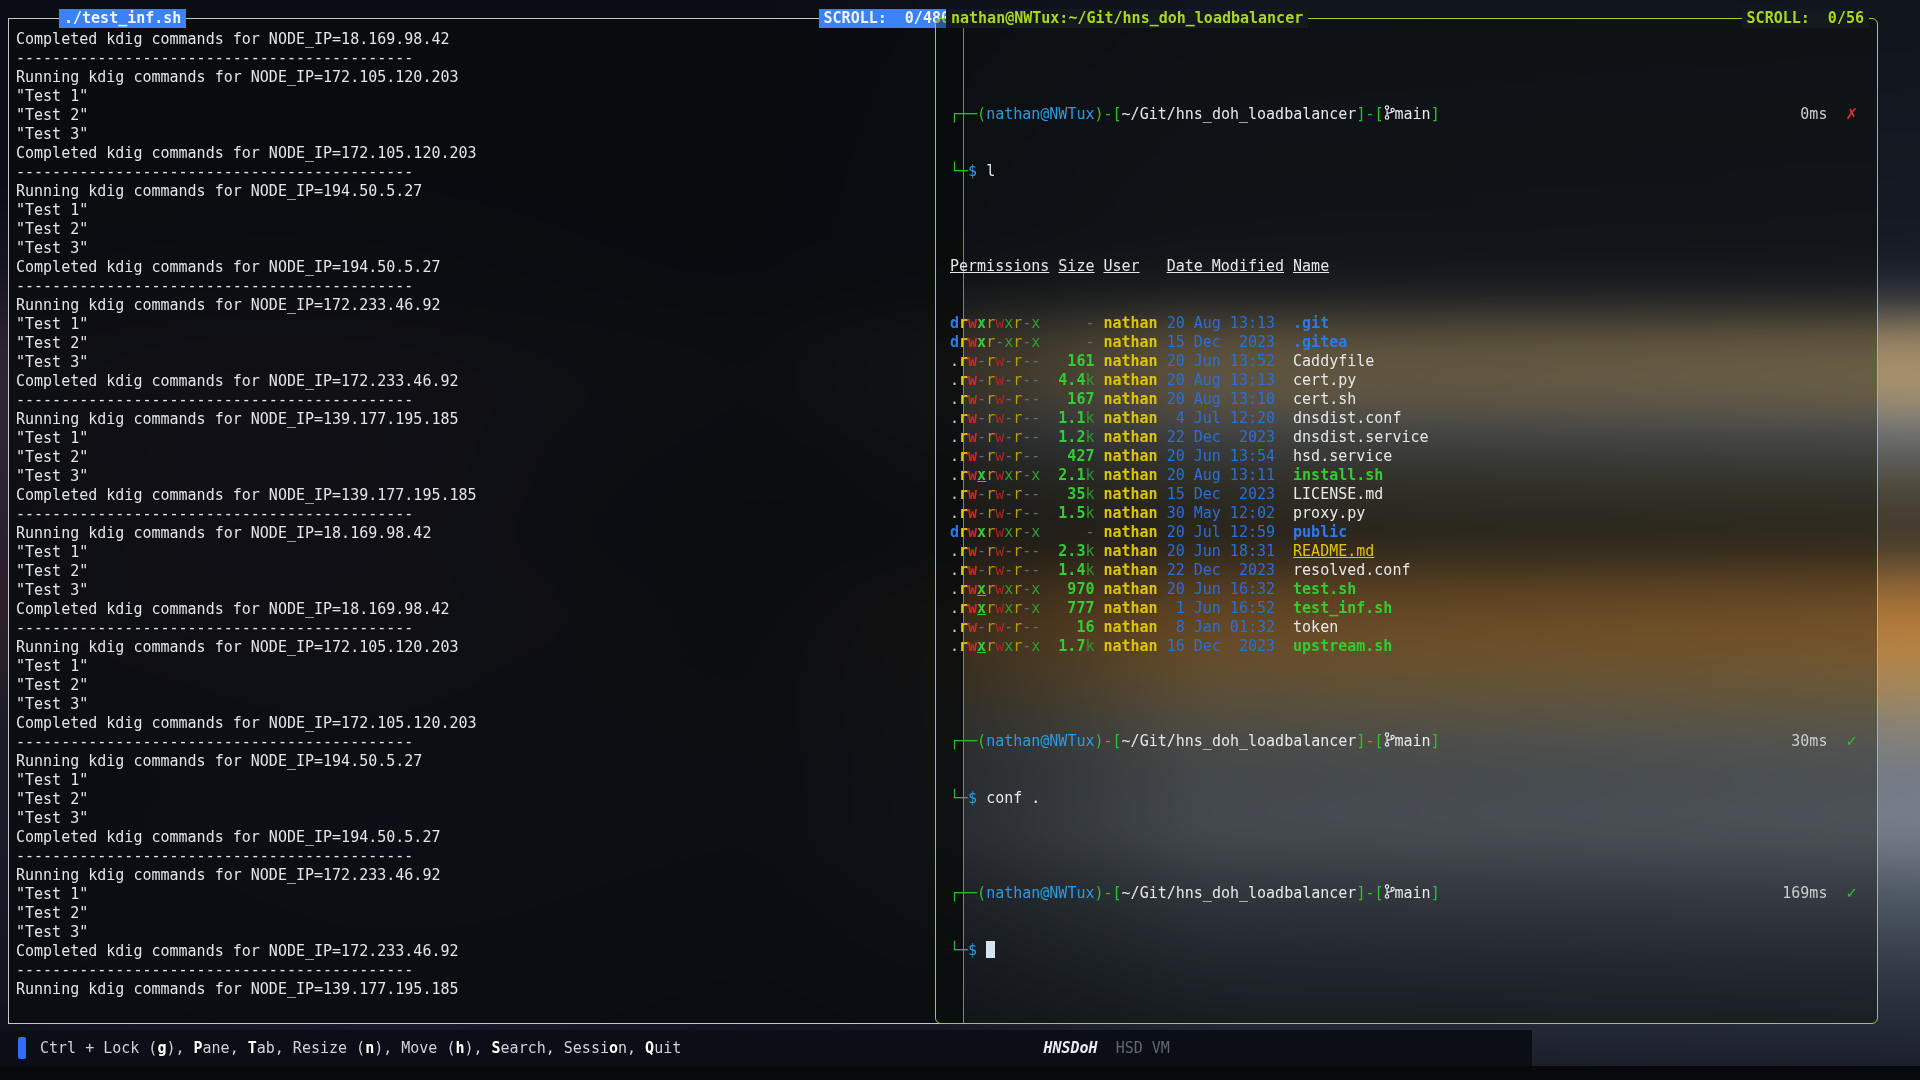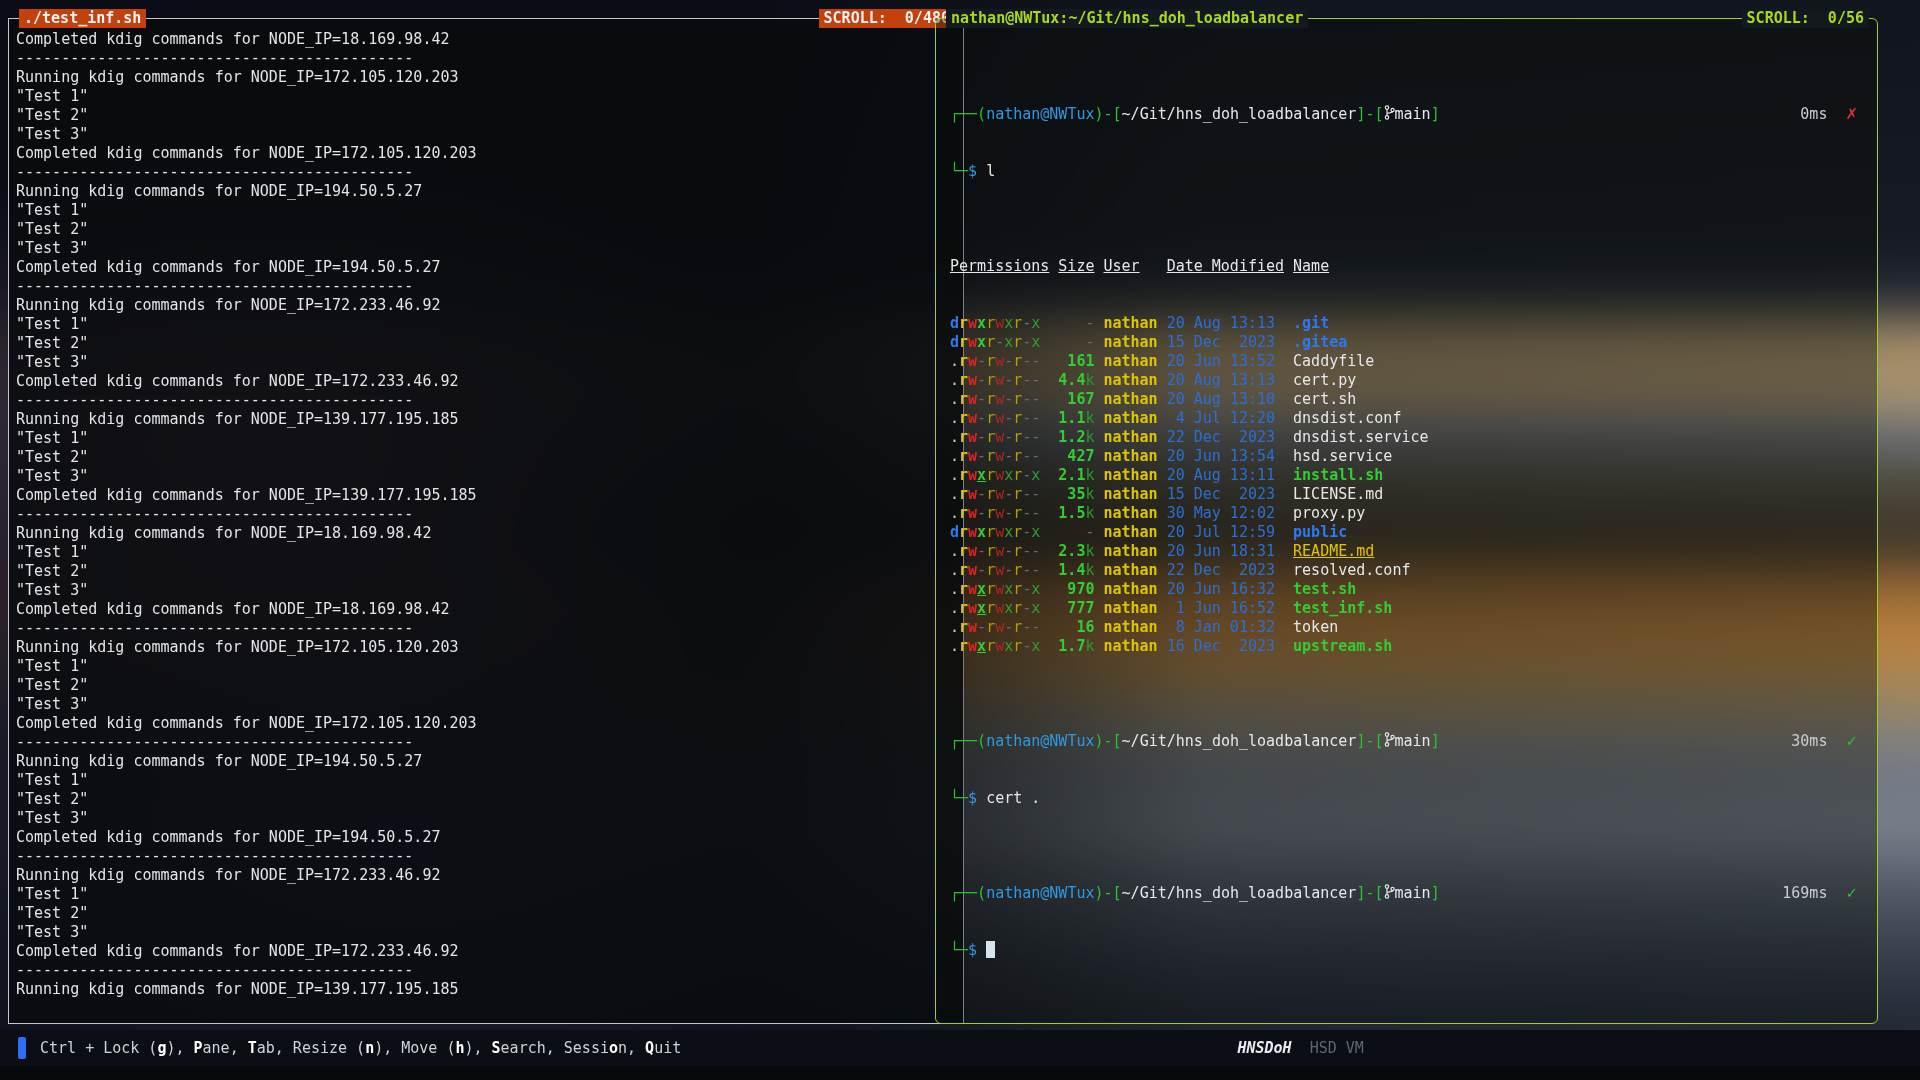--- a/index.html
+++ b/index.html
@@ -23,21 +23,21 @@
         #777f8c 70%, #828995 74%, #57606e 79%,
         #333b49 86%, #161b25 96%, #0c1017 100%);
     filter:blur(20px);
   }
   
   .term{font:15px/19px "DejaVu Sans Mono",monospace;white-space:pre;}
   .pane{position:absolute;border:1px solid;}
   .left-pane{left:8px;top:18px;width:954px;height:1004px;border-color:#c2c7cc;background:rgba(9,11,15,0.87);}
   .right-pane{left:935px;top:18px;width:941px;height:1004px;border-color:#9fcf1f;background:rgba(10,12,9,0.38);border-radius:6px;}
   .pane-chip{position:absolute;top:-10px;height:19px;line-height:19px;padding:0 5px;font-weight:bold;}
-  .left-pane .pane-chip{background:#c2410c;color:#f2f3f5;}
+  .left-pane .pane-chip{background:#3b82f6;color:#f2f3f5;margin-left:40px;}
   .right-pane .pane-chip{background:#14181f;color:#a9d91e;}
   .chip-title{left:10px;}
   .chip-scroll{right:8px;}
   .pane-body{position:absolute;inset:1px;overflow:hidden;}
   .left-body{padding:10px 15px 0 6px;color:#e3e5e7;}
   .right-body{padding:9px 18px 0 13px;}
   .tline{height:19px;}
   
   .row{display:flex;}
   .fill{flex:1;}
@@ -66,21 +66,21 @@
   .p-u{text-decoration:underline;}
   .sz-n{color:#33cc33;font-weight:bold;} .sz-u{color:#2a9a2a;} .sz-dash{color:#666c74;}
   .u-name{color:#ddc500;font-weight:bold;}
   .d-date{color:#2a6fd6;}
   .n-dir{color:#2d7af0;font-weight:bold;}
   .n-exec{color:#33cc33;font-weight:bold;}
   .n-readme{color:#e3c400;font-weight:normal;text-decoration:underline;}
   .n-plain{color:#e6e8ea;}
   
   .statusbar{
-    position:absolute;left:0;top:1030px;width:1920px;height:36px;
+    position:absolute;left:0;top:1030px;width:1532px;height:36px;
     background:#0b0e14;display:flex;align-items:center;
     font:15px/19px "DejaVu Sans Mono",monospace;white-space:pre;
   }
   .bottom-strip{position:absolute;left:0;top:1066px;width:1920px;height:14px;background:#07090d;}
   .sb-indicator{display:inline-block;width:8px;height:22px;background:#2e6ef5;border-radius:2px;margin:0 14px 0 18px;}
   .sb-hints{color:#ced3da;}
   .sb-hints b{color:#ffffff;}
   .sb-primary{color:#e8ecf2;font-weight:bold;font-style:italic;}
   .sb-secondary{color:#5f6773;margin-left:2ch;}
   .sb-note{color:#8f96a2;font-family:"DejaVu Sans",sans-serif;}
@@ -126,21 +126,21 @@
       <span class="pgreen">┌──(</span><span class="pblue">nathan@NWTux</span><span class="pgreen">)-[</span><span class="pwhite">~/Git/hns_doh_loadbalancer</span><span class="pgreen">]-[</span><span class="branch-icon"><svg width="11" height="15" viewBox="0 0 11 15">
             <circle cx="3" cy="2.6" r="1.7" fill="none" stroke="#e6e8ea" stroke-width="1.2"></circle>
             <circle cx="3" cy="12.4" r="1.7" fill="none" stroke="#e6e8ea" stroke-width="1.2"></circle>
             <circle cx="8.6" cy="5" r="1.6" fill="none" stroke="#e6e8ea" stroke-width="1.2"></circle>
             <path d="M3 4.3 L3 10.7 M3 9 C3 7 8.6 8.6 8.6 6.6" fill="none" stroke="#e6e8ea" stroke-width="1.2"></path>
           </svg></span><span class="pwhite">main</span><span class="pgreen">]</span>
       <span class="fill"></span>
       <span class="ptime">30ms</span>
       <span class="pmark mark-ok">✓</span>
     </div>
-    <div class="tline"><span class="pgreen">└─</span><span class="pblue">$ </span><span class="pwhite">cert .</span></div>
+    <div class="tline"><span class="pgreen">└─</span><span class="pblue">$ </span><span class="pwhite">conf .</span></div>
 
     
     <div class="tline row">
       <span class="pgreen">┌──(</span><span class="pblue">nathan@NWTux</span><span class="pgreen">)-[</span><span class="pwhite">~/Git/hns_doh_loadbalancer</span><span class="pgreen">]-[</span><span class="branch-icon"><svg width="11" height="15" viewBox="0 0 11 15">
             <circle cx="3" cy="2.6" r="1.7" fill="none" stroke="#e6e8ea" stroke-width="1.2"></circle>
             <circle cx="3" cy="12.4" r="1.7" fill="none" stroke="#e6e8ea" stroke-width="1.2"></circle>
             <circle cx="8.6" cy="5" r="1.6" fill="none" stroke="#e6e8ea" stroke-width="1.2"></circle>
             <path d="M3 4.3 L3 10.7 M3 9 C3 7 8.6 8.6 8.6 6.6" fill="none" stroke="#e6e8ea" stroke-width="1.2"></path>
           </svg></span><span class="pwhite">main</span><span class="pgreen">]</span>
       <span class="fill"></span>

